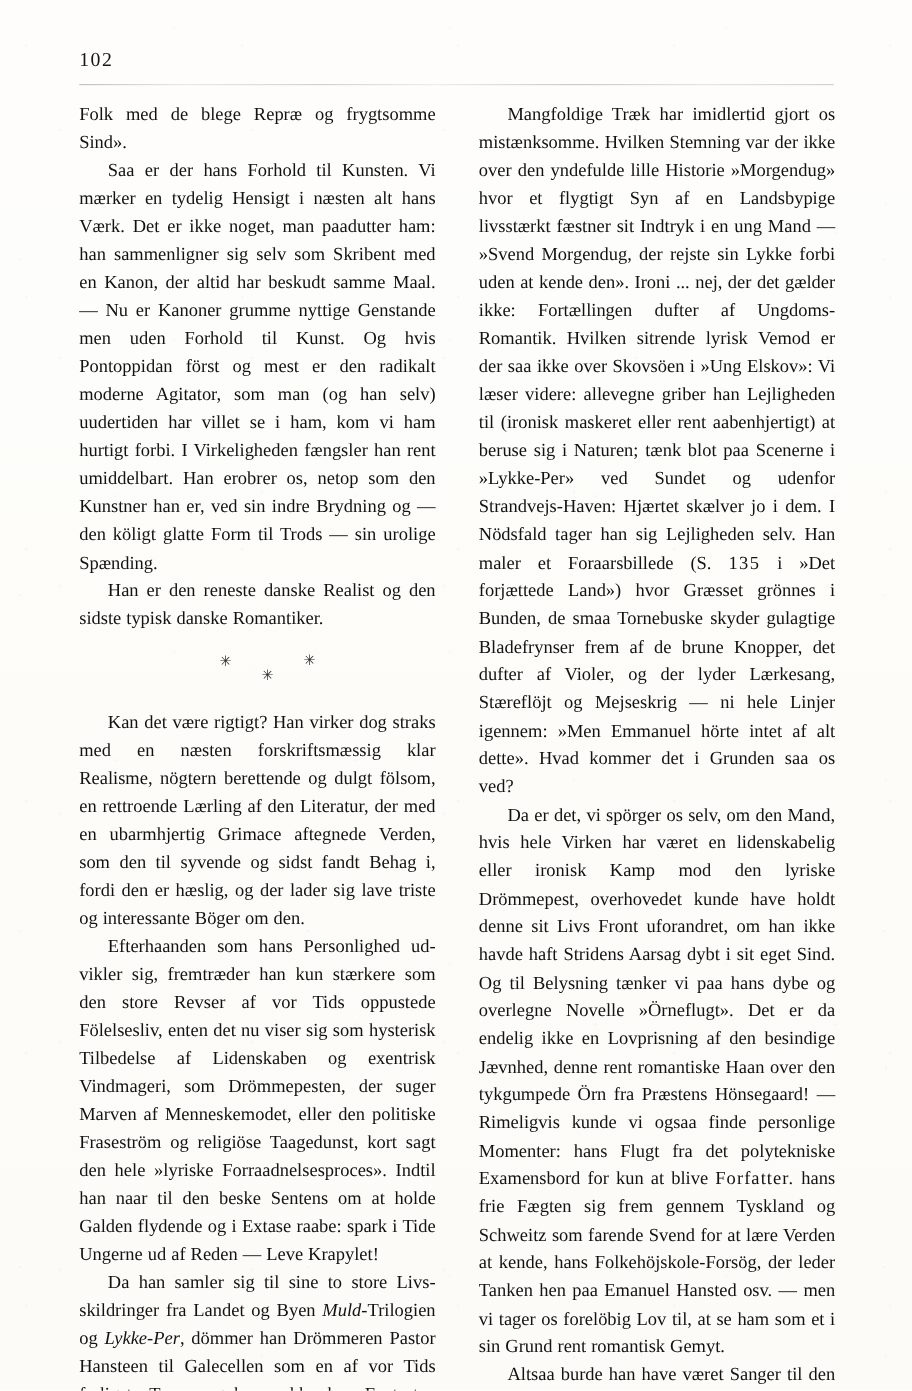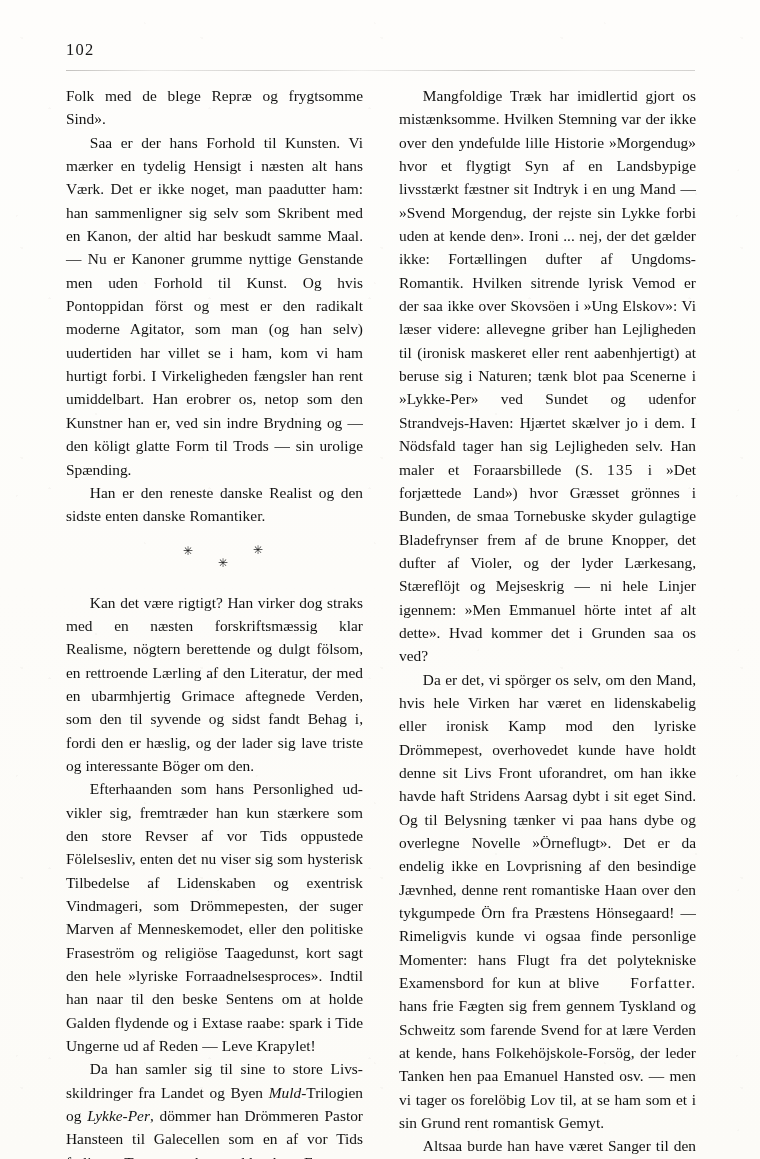--- a/index.html
+++ b/index.html
@@ -113,21 +113,20 @@
     word-spacing: 0.02em;
   }
   .para.noindent { text-indent: 0; }
 
   .para i, .para em {
     font-style: italic;
     margin-top: 20px;
   }
   .spaced {
     letter-spacing: 0.9px;
-    margin-left: 23px;
   }
   .osf {
     font-variant-numeric: oldstyle-nums;
     font-feature-settings: "onum" 1;
     letter-spacing: 1.2px;
   }
 
   
   .asterism {
     position: relative;
@@ -157,21 +156,21 @@
   <div id="running-head">
     <span class="folio osf">102</span>
   </div>
   <div id="head-rule"></div>
 
   <div id="columns">
 
     <div class="column" id="col-left">
       <p class="para noindent">Folk med de blege Repræ og frygtsomme Sind».</p>
       <p class="para">Saa er der hans Forhold til Kunsten. Vi mærker en tydelig Hensigt i næsten alt hans Værk. Det er ikke noget, man paa­dutter ham: han sammenligner sig selv som Skribent med en Kanon, der altid har be­skudt samme Maal. — Nu er Kanoner grumme nyttige Genstande men uden For­hold til Kunst. Og hvis Pontoppidan först og mest er den radikalt moderne Agitator, som man (og han selv) uudertiden har villet se i ham, kom vi ham hurtigt forbi. I Virkeligheden fængsler han rent umiddel­bart. Han erobrer os, netop som den Kunstner han er, ved sin indre Brydning og — den köligt glatte Form til Trods — sin urolige Spænding.</p>
-      <p class="para">Han er den reneste danske Realist og den sidste enten danske Romantiker.</p>
+      <p class="para">Han er den reneste danske Realist og den sidste typisk danske Romantiker.</p>
 
       <div class="asterism">
         <span class="ast ast-left">✳</span>
         <span class="ast ast-right">✳</span>
         <span class="ast ast-mid">✳</span>
       </div>
 
       <p class="para">Kan det være rigtigt? Han virker dog straks med en næsten forskriftsmæssig klar Realisme, ­nögtern berettende og dulgt föl­som, en rettroende Lærling af den Literatur, der med en ubarmhjertig Grimace aftegnede Verden, som den til syvende og sidst fandt Behag i, fordi den er hæslig, og der lader sig lave triste og interessante Böger om den.</p>
       <p class="para">Efterhaanden som hans Personlighed ud­vikler sig, fremtræder han kun stærkere som den store Revser af vor Tids oppu­stede Fölelsesliv, enten det nu viser sig som hysterisk Tilbedelse af Lidenskaben og exen­trisk Vindmageri, som Drömmepesten, der suger Marven af Menneskemodet, eller den politiske Fraseström og religiöse Taagedunst, kort sagt den hele »lyriske Forraadnelses­proces». Indtil han naar til den beske Sentens om at holde Galden flydende og i Extase raabe: spark i Tide Ungerne ud af Reden — Leve Krapylet!</p>
       <p class="para"><span>Da han samler sig til sine to store Livs­skildringer fra Landet og Byen </span><i>Muld</i><span>-Tri­logien og </span><i>Lykke-Per</i><span>, dömmer han Dröm­meren Pastor Hansteen til Galecellen som en af vor Tids farligste Typer, og han red­der kun Fantasten Per ved frivillig Lands­forvisning til Sindets Selvfordybning, Klarhed og Fred. Som den kloge Lige­vægts, den fornuftige Naturligheds Repræ­sentant tegner sig da hans Selvbillede, der viser ham sund, ubarmhjertig og god.</span></p>

